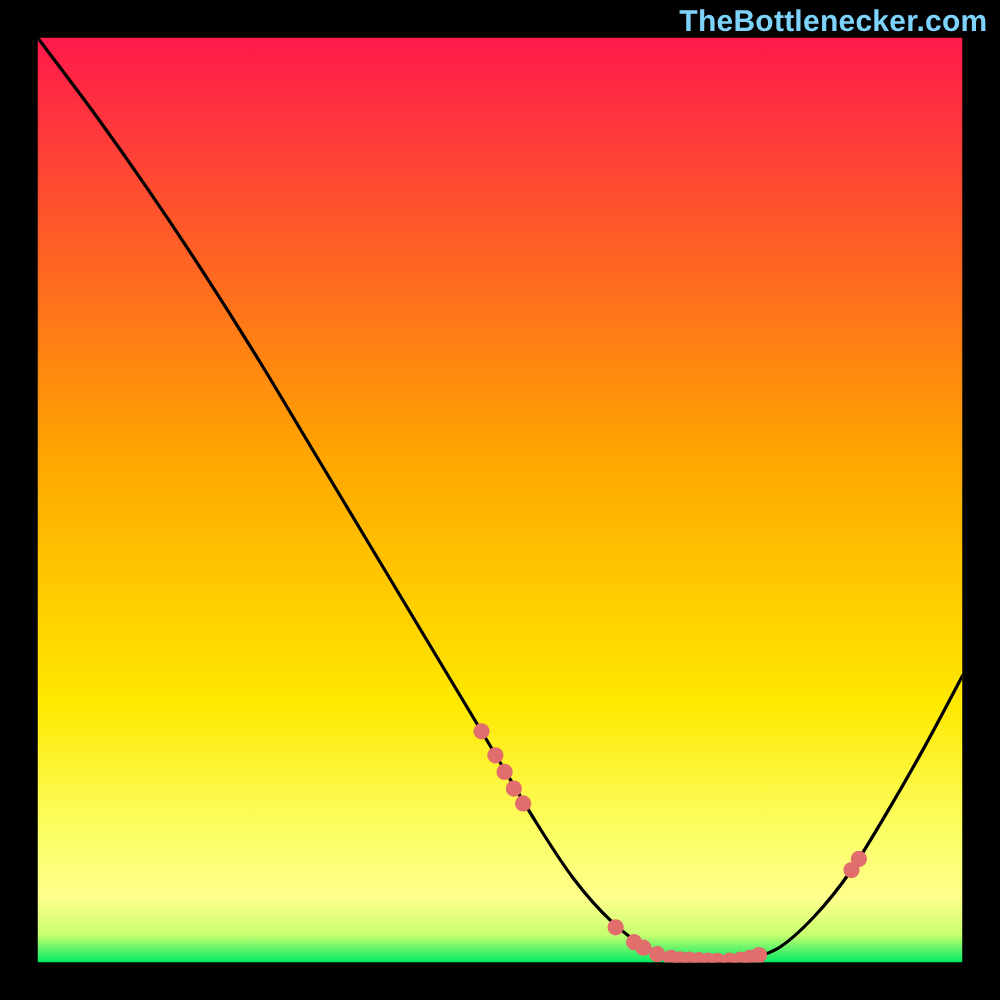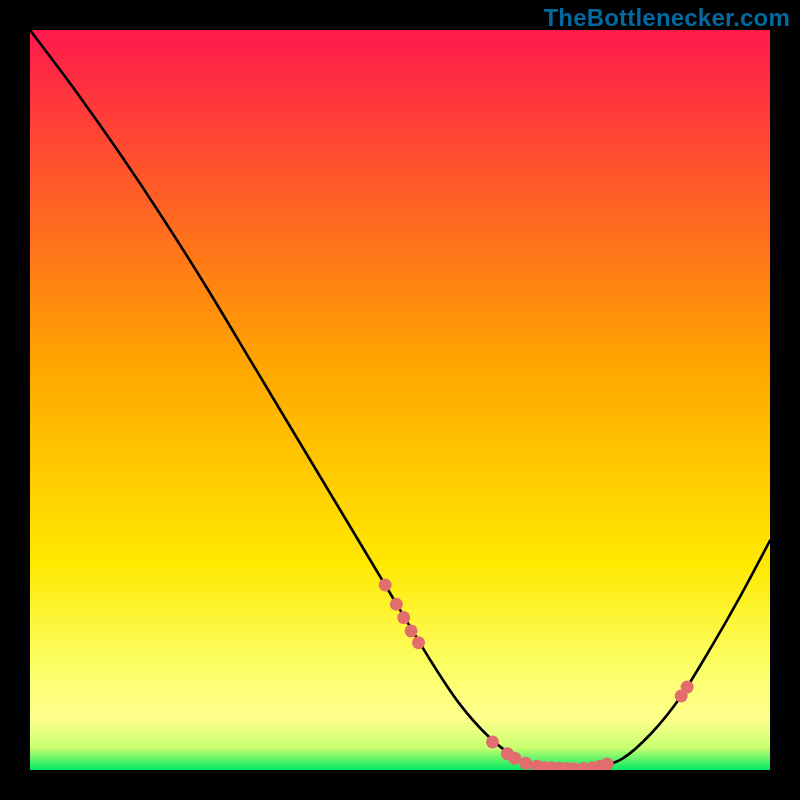--- a/index.html
+++ b/index.html
@@ -16,21 +16,21 @@
     width: 800px;
     height: 800px;
     background: #000;
   }
   .watermark {
     position: absolute;
     top: 4px;
     right: 10px;
     font-size: 24px;
     font-weight: bold;
-    color: #0369a1;
+    color: #7dd3fc;
     z-index: 10;
     letter-spacing: 0.2px;
   }
   .plot-area {
     position: absolute;
     left: 30px;
     top: 30px;
     width: 740px;
     height: 740px;
   }

